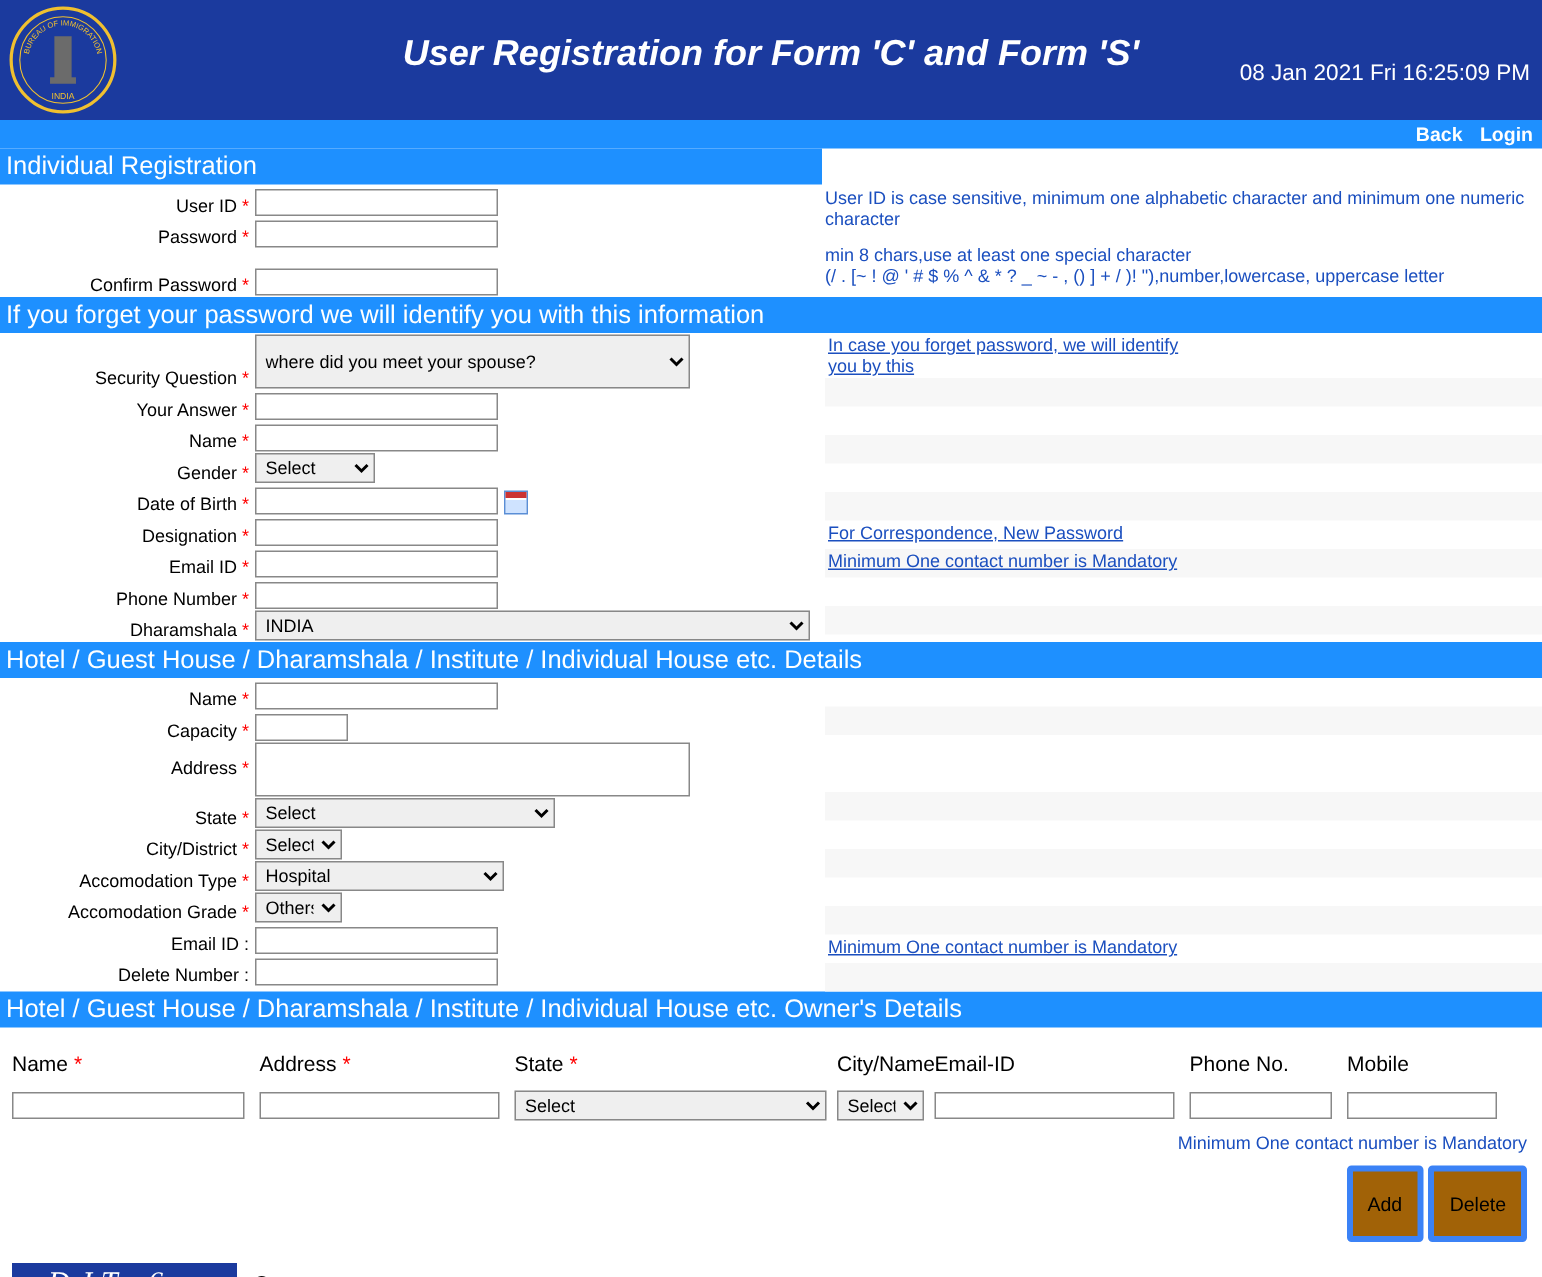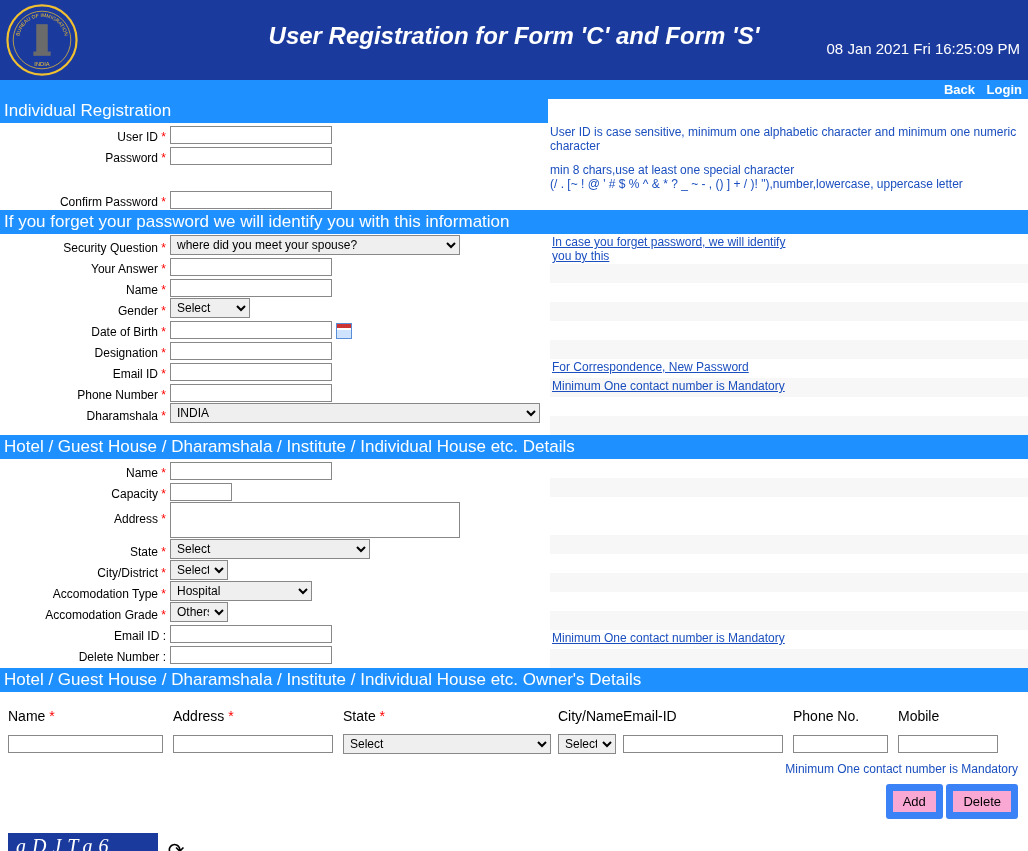--- a/index.html
+++ b/index.html
@@ -15,37 +15,37 @@
 .col-left { width: 548px; }
 .col-right { flex: 1; padding-left: 2px; }
 .section-hdr { background: #1e90ff; color: #fff; font-weight: normal; padding: 2px 4px; font-size: 17px; }
 .section-hdr.full { width: 100%; }
 .form-row { display: flex; align-items: flex-end; min-height: 20px; margin: 1px 0; }
 .lbl { width: 170px; text-align: right; padding-right: 4px; font-size: 12px; color: #000; }
 .req { color: red; }
 input[type=text], input[type=password], select, textarea { font-family: Arial; font-size: 12px; border: 1px solid #888; padding: 1px 2px; }
 .inp-m { width: 162px; height: 18px; }
 .inp-s { width: 62px; height: 18px; }
-.sel-w { width: 290px; height: 20px; }
+.sel-w { width: 290px; height: 36px; }
 .sel-m { width: 200px; height: 20px; }
-.sel-s { width: 142px; height: 20px; }
+.sel-s { width: 166px; height: 20px; }
 .sel-xs { width: 80px; height: 20px; }
 .sel-xxs { width: 58px; height: 20px; }
 textarea.addr { width: 290px; height: 36px; resize: none; }
 .help { color: #1b4fbf; font-size: 12px; padding: 2px 0; }
 .cal-icon { display:inline-block; width:16px; height:16px; margin-left:4px; vertical-align:middle; background: linear-gradient(#fff 40%, #cfe3ff 40%); border:1px solid #5a8ed6; position:relative; }
 .cal-icon::before{content:"";position:absolute;top:0;left:0;right:0;height:4px;background:#c33;}
 .owner-tbl { width: 100%; margin-top: 10px; }
 .owner-hdr { display:flex; font-size:14px; padding: 6px 8px; }
 .owner-hdr div, .owner-row div { padding-right:6px; }
 .owner-row { display:flex; padding: 4px 8px; align-items:center; }
 .col-name{width:165px;} .col-addr{width:170px;} .col-state{width:215px;} .col-city{width:65px;} .col-email{width:170px;} .col-phone{width:105px;} .col-mobile{width:110px;}
 .owner-note { text-align:right; color:#1b4fbf; font-size:12px; padding:4px 10px; }
 .btnrow { text-align:right; padding: 4px 10px; }
-button { font-family: Arial; font-size:13px; padding: 3px 10px; border:7px solid #3b82f6; background:#f9a8d4; border-radius:3px; }
+button { font-family: Arial; font-size:13px; padding: 14px 10px; border:4px solid #3b82f6; background:#a16207; border-radius:3px; }
 .captcha-area { padding: 10px 8px; }
 .captcha-img { display:inline-block; width:150px; height:28px; background:#1b3a9e; color:#fff; font-family: 'Comic Sans MS', cursive; font-size:20px; letter-spacing:6px; padding:2px 8px; font-style:italic; }
 .refresh { display:inline-block; vertical-align:middle; margin-left:6px; font-size:20px; cursor:pointer; }
 .right-striped > div { min-height:19px; padding:1px 2px;text-decoration:underline; }
 .right-striped > div:nth-child(even){ background:#f7f7f7; }
 </style>
 </head>
 <body>
 
 <div class="banner">
@@ -76,21 +76,21 @@
 <div class="row">
   <div class="col-left">
     <div class="form-row">
         <span class="lbl"><span>User ID</span> <span class="req">*</span></span>
         <input type="text" class="inp-m" style="">
       </div>
     <div class="form-row" style="margin-top:0;">
         <span class="lbl"><span>Password</span> <span class="req">*</span></span>
         <input type="password" class="inp-m" style="">
       </div>
-    <div class="form-row" style="margin-top:24px;">
+    <div class="form-row" style="margin-top:12px;">
         <span class="lbl"><span>Confirm Password</span> <span class="req">*</span></span>
         <input type="password" class="inp-m" style="">
       </div>
   </div>
   <div class="col-right">
     <div class="help">User ID is case sensitive, minimum one alphabetic character and minimum one numeric character</div>
     <div class="help" style="margin-top:6px;">
       <span>min 8 chars,use at least one special character</span><br><span>(/ . [~ ! @ ' # $ % ^ &amp; * ? _ ~ - , () ] + / )! "),number,lowercase, uppercase letter</span>
     </div>
   </div>

